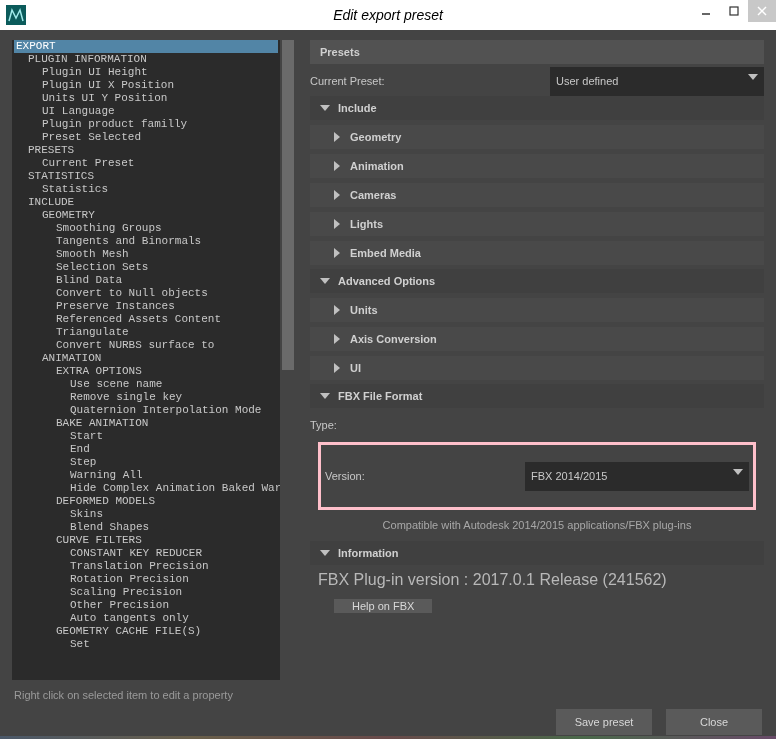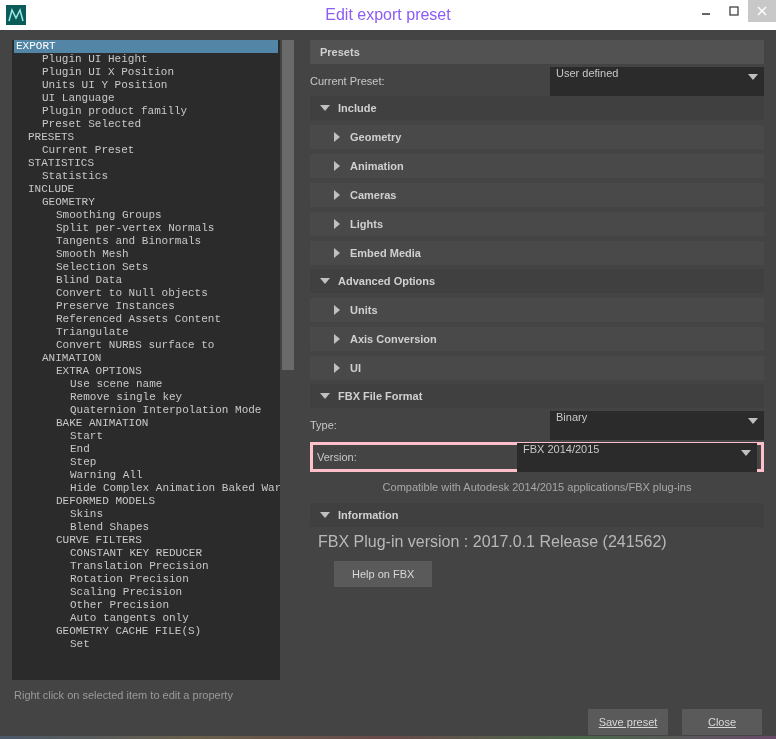--- a/index.html
+++ b/index.html
@@ -1,20 +1,20 @@
 <!DOCTYPE html>
 <html><head>
 <meta charset="utf-8">
 <style>
 * { margin: 0; padding: 0; box-sizing: border-box; }
 body { font-family: "Segoe UI", Tahoma, sans-serif; font-size: 11px; background: #444444; color: #b8b8b8; width: 776px; height: 739px; overflow: hidden; position: relative; }
 
 .titlebar { height: 30px; background: #ffffff; display: flex; align-items: center; position: relative; }
 .titlebar .app-icon { width: 20px; height: 20px; margin-left: 6px; display: inline-block; }
-.titlebar .title { position: absolute; left: 50%; transform: translateX(-50%); color: #8b5cf6; font-size: 16px; }
+.titlebar .title { position: absolute; left: 50%; transform: translateX(-50%); color: #000000; font-size: 14px; font-style: italic; }
 .titlebar .win-controls { position: absolute; right: 0; top: 0; display: flex; height: 22px; }
 .titlebar .win-btn { width: 28px; height: 22px; display: flex; align-items: center; justify-content: center; color: #555; font-size: 12px; }
 .titlebar .win-close { background: #c8c8c8; color: #fff; }
 
 .main-area { position: absolute; top: 30px; left: 0; right: 0; bottom: 60px; background: #444444; padding: 10px 12px; display: flex; gap: 14px; }
 
 .left-panel { width: 284px; height: 640px; background: #2b2b2b; position: relative; display:flex; }
 .left-scroll { flex:1; overflow: hidden; font-family: Liberation Mono, monospace; }
 .left-tree { padding: 0 2px; line-height: 13px; font-size: 11px; }
 .tree-item { white-space: nowrap; padding-left: 4px; color: #c8c8c8; }
@@ -35,35 +35,35 @@
 .arrow-down { width: 0; height: 0; border-left: 5px solid transparent; border-right: 5px solid transparent; border-top: 6px solid #c0c0c0; }
 .arrow-right { width: 0; height: 0; border-top: 5px solid transparent; border-bottom: 5px solid transparent; border-left: 6px solid #c0c0c0; }
 
 .sub-row { background: #494949; height: 24px; display: flex; align-items: center; padding: 0 10px 0 24px; gap: 10px; color: #d0d0d0; font-weight: bold; font-size: 11px; margin-top: 1px; }
 
 .field-row { display: flex; align-items: center; height: 22px; margin-top: 2px; }
 .field-label { text-align: left; padding-right: 6px; color: #c8c8c8; }
 .field-label.w1 { width: 240px; }
 .field-label.w2 { width: 200px; }
 
-.select-box { flex: 1; height: 29px; background: #2b2b2b; display: flex; padding: 0 6px; color: #c8c8c8; position: relative; }
+.select-box { flex: 1; height: 29px; background: #2b2b2b; display: flex; align-items: center; padding: 0 6px; color: #c8c8c8; position: relative; }
 .select-box .dd-arrow { position: absolute; right: 6px; top: 7px; }
 
-.highlight-box { border: 3px solid #ffc0cb; padding: 1px 4px; margin: 2px 0; }
+.highlight-box { border: 3px solid #ffc0cb; padding: 20px 4px; margin: 2px 8px; }
 
 .info-text { color: #b8b8b8; padding: 2px 0 4px 8px; font-size: 16px; }
 .compat-text { text-align: center; color:#a8a8a8; padding: 3px 0 6px; font-size: 11px; }
 
 .btn { background: #5a5a5a; color: #d8d8d8; height: 26px; padding: 0 22px; display: inline-flex; align-items: center; justify-content: center; font-size: 11px; border: none; }
-.btn.small { height: 26px; padding: 4px 18px; }
+.btn.small { height: 14px; padding: 4px 18px; }
 
 .footer { position: absolute; left: 0; right: 0; bottom: 0; height: 56px; background: #444444; padding: 6px 14px; }
 .footer-hint { color: #9a9a9a; font-size: 11px; margin-bottom: 8px; }
 .footer-buttons { display: flex; gap: 14px; justify-content: flex-end; }
-.footer-buttons .btn { width: 80px; padding:0;text-decoration:underline; }
+.footer-buttons .btn { width: 96px; padding:0; }
 
 .taskbar-hint { position:absolute; bottom:-1px; left:0; right:0; height:4px; background: linear-gradient(90deg,#6af,#fc6,#f66,#6f6,#f6f); opacity:0.2; }
 </style>
 </head>
 <body>
 
 <div class="titlebar">
   <span class="app-icon">
     <svg viewBox="0 0 20 20">
         <rect width="20" height="20" fill="#0b5b5b"></rect>
@@ -89,34 +89,34 @@
         </svg>
       </div>
   </div>
 </div>
 
 <div class="main-area">
   <div class="left-panel">
     <div class="left-scroll">
       <div class="left-tree" id="tree-container">
           <div class="tree-item lvl0 selected">EXPORT</div>
+          <div class="tree-item lvl1">PLUGIN INFORMATION</div>
           <div class="tree-item lvl2">Plugin UI Height</div>
           <div class="tree-item lvl2">Plugin UI X Position</div>
           <div class="tree-item lvl2">Units UI Y Position</div>
           <div class="tree-item lvl2">UI Language</div>
           <div class="tree-item lvl2">Plugin product familly</div>
           <div class="tree-item lvl2">Preset Selected</div>
           <div class="tree-item lvl1">PRESETS</div>
           <div class="tree-item lvl2">Current Preset</div>
           <div class="tree-item lvl1">STATISTICS</div>
           <div class="tree-item lvl2">Statistics</div>
           <div class="tree-item lvl1">INCLUDE</div>
           <div class="tree-item lvl2">GEOMETRY</div>
           <div class="tree-item lvl3">Smoothing Groups</div>
-          <div class="tree-item lvl3">Split per-vertex Normals</div>
           <div class="tree-item lvl3">Tangents and Binormals</div>
           <div class="tree-item lvl3">Smooth Mesh</div>
           <div class="tree-item lvl3">Selection Sets</div>
           <div class="tree-item lvl3">Blind Data</div>
           <div class="tree-item lvl3">Convert to Null objects</div>
           <div class="tree-item lvl3">Preserve Instances</div>
           <div class="tree-item lvl3">Referenced Assets Content</div>
           <div class="tree-item lvl3">Triangulate</div>
           <div class="tree-item lvl3">Convert NURBS surface to</div>
           <div class="tree-item lvl2">ANIMATION</div>
@@ -203,24 +203,20 @@
         <span class="arrow-right"></span>
         <span>UI</span>
       </div>
 
     <div class="section-header">
       <span class="arrow-down"></span>
       <span>FBX File Format</span>
     </div>
     <div class="field-row">
       <span class="field-label w1">Type:</span>
-      <div class="select-box">
-        <span>Binary</span>
-        <span class="dd-arrow arrow-down"></span>
-      </div>
     </div>
 
     <div class="highlight-box">
       <div class="field-row" style="margin-top:0;">
         <span class="field-label w2">Version:</span>
         <div class="select-box">
           <span>FBX 2014/2015</span>
           <span class="dd-arrow arrow-down"></span>
         </div>
       </div>

